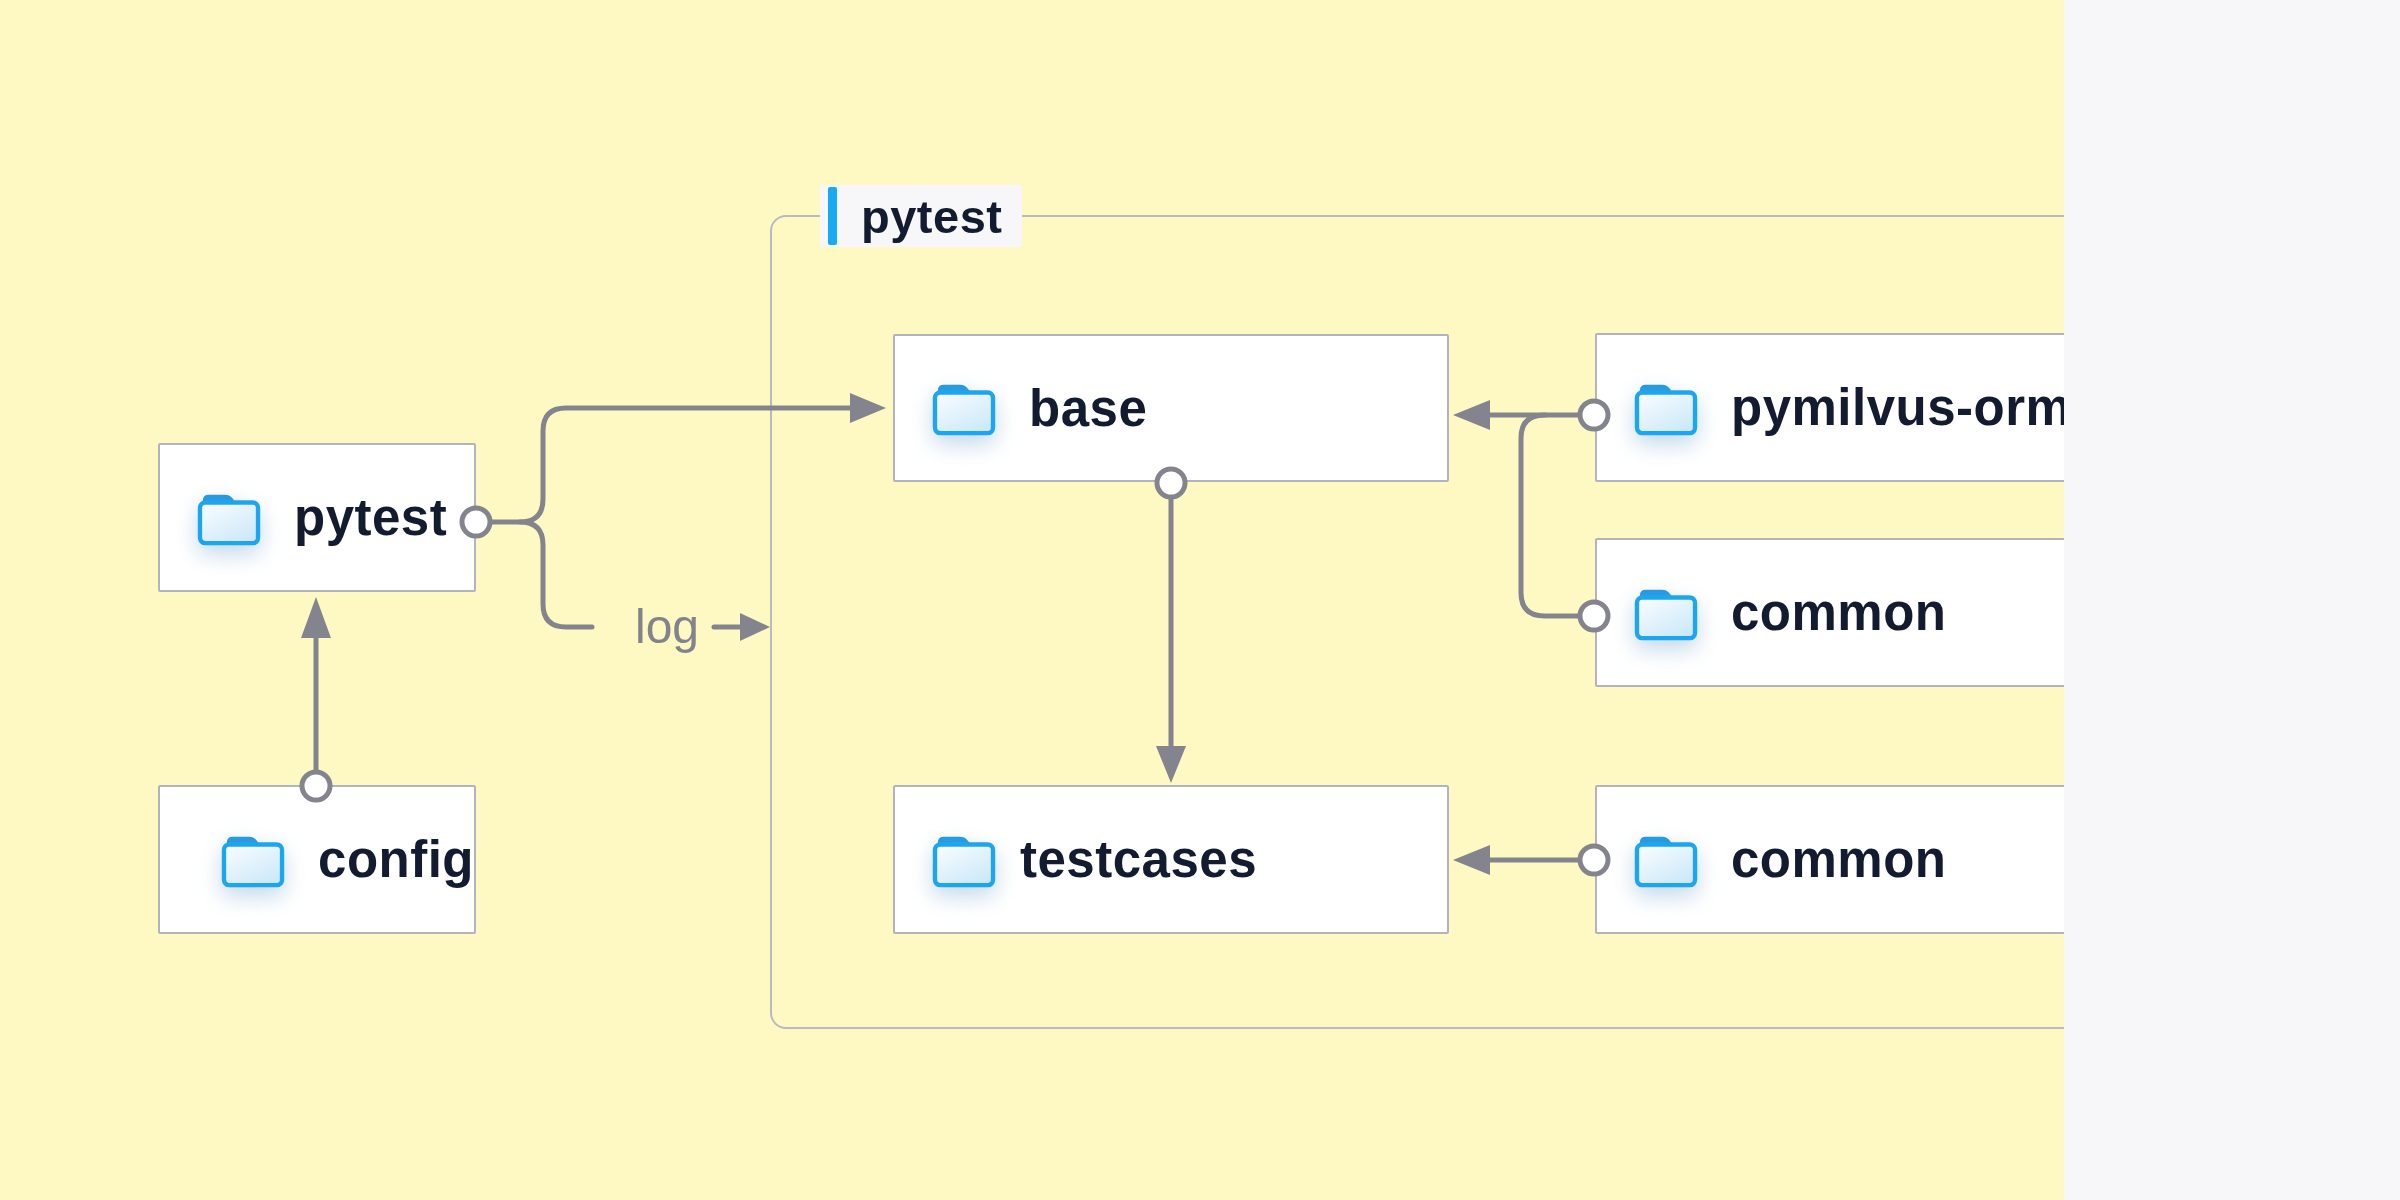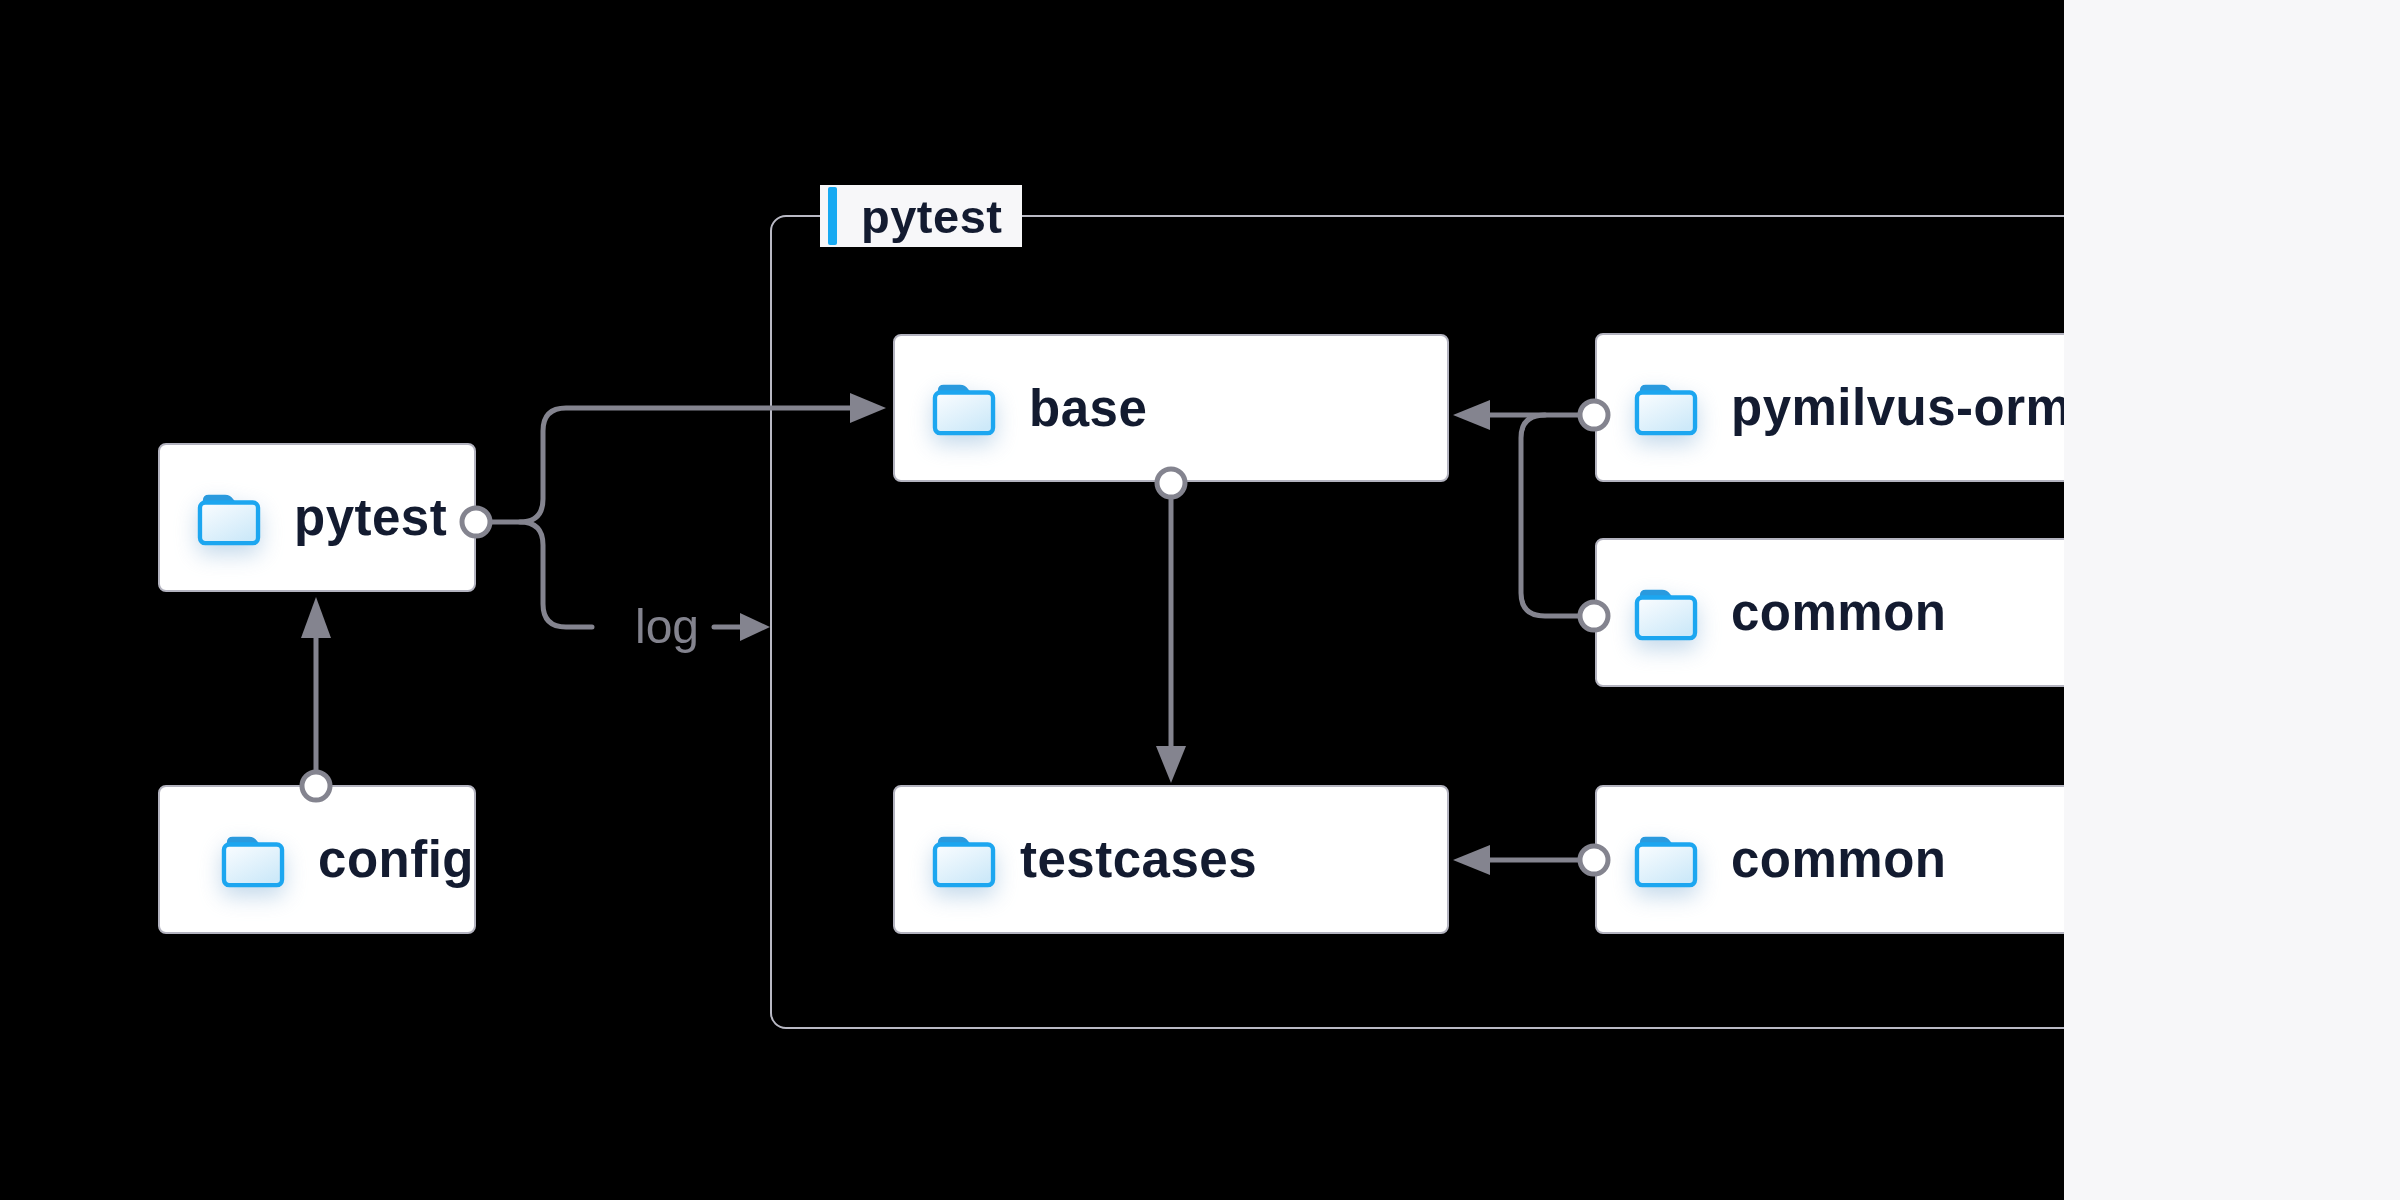--- a/index.html
+++ b/index.html
@@ -1,34 +1,34 @@
 <!DOCTYPE html>
 <html><head>
 <meta charset="utf-8">
 <style>
   html,body{margin:0;padding:0;background:#f7f7f9;}
   .canvas{
-    position:relative;width:2064px;height:1200px;background:#000000;
+    position:relative;width:2064px;height:1200px;background:#fef9c3;
     font-family:"Liberation Sans",sans-serif;overflow:hidden;
   }
   
   .group-box{
     position:absolute;left:770px;top:215px;width:1475px;height:814px;
     border:2px solid #b9b9c4;border-radius:16px;background:transparent;box-sizing:border-box;
   }
   .group-label{
     position:absolute;left:820px;top:185px;height:62px;
     display:flex;align-items:center;gap:24px;
     background:#f7f7f9;padding:0 20px 0 8px;
   }
   .accent-bar{width:9px;height:58px;background:#18aaf2;border-radius:2px;flex:0 0 auto;}
   .group-label-text{font-size:47px;font-weight:700;color:#131b30;line-height:1;letter-spacing:0.5px;}
   
   .node{
-    position:absolute;background:#ffffff;border:2px solid #b3b3bf;border-radius:8px;
+    position:absolute;background:#ffffff;border:2px solid #b3b3bf;border-radius:2px;
     display:flex;align-items:center;gap:32px;padding-left:36px;box-sizing:border-box;
   }
   .node-label{font-size:51px;font-weight:700;color:#131b30;line-height:1;letter-spacing:0.5px;}
   .icon{display:flex;flex:0 0 auto;}
   .icon svg{display:block;filter:drop-shadow(0px 9px 11px rgba(125,170,210,0.45));}
   
   .log-label{
     position:absolute;left:611px;top:601px;width:112px;height:52px;
     text-align:center;line-height:52px;font-size:48px;font-weight:400;color:#83838e;
   }

